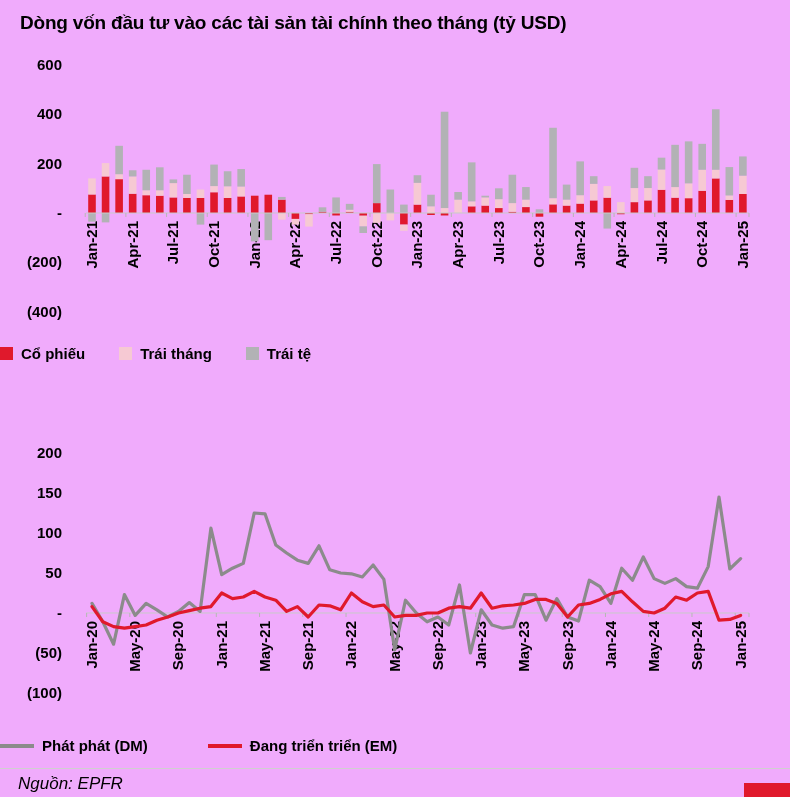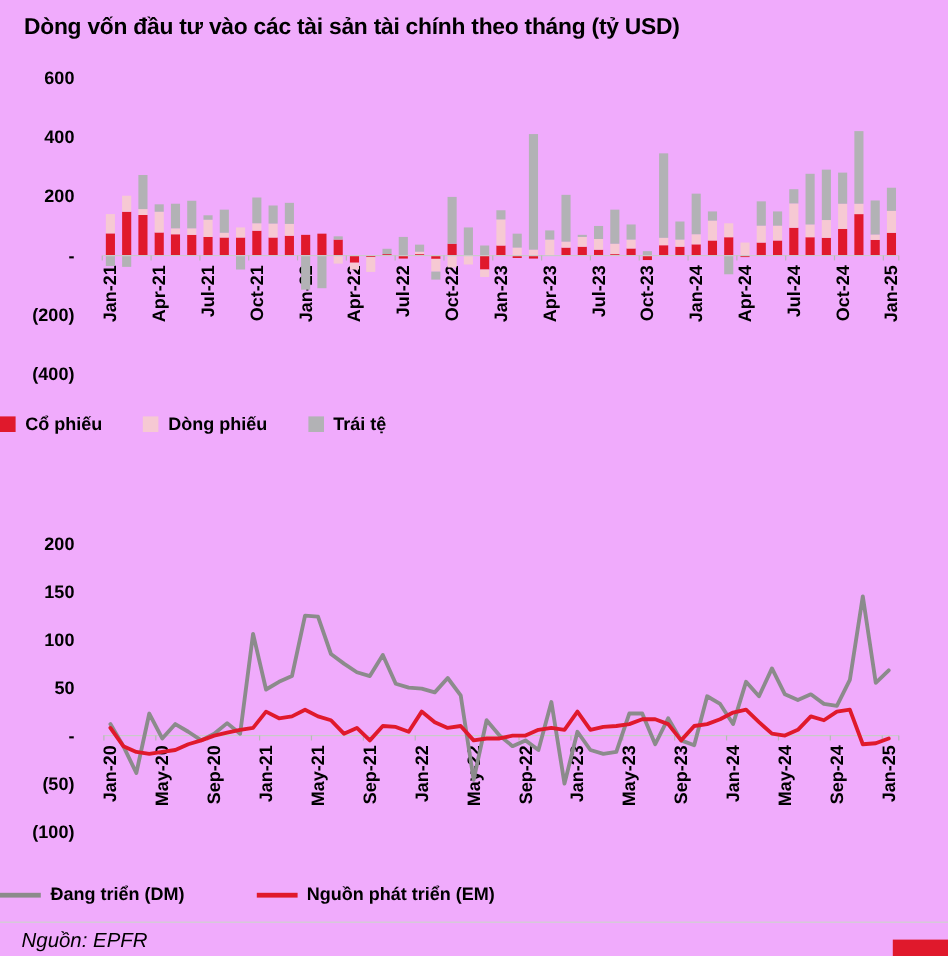--- a/index.html
+++ b/index.html
@@ -210,21 +210,21 @@
       <line x1="749" y1="158" x2="749" y2="162" stroke="#b7b7b7" stroke-width="1"></line>
     </svg>
 
   <div id="legend1" class="legend-row">
     <div class="legend-item">
       <span class="swatch-square" id="sw-eq" style="background: rgb(224, 25, 44);"></span>
       <span>Cổ phiếu</span>
     </div>
     <div class="legend-item">
       <span class="swatch-square" id="sw-bd" style="background: rgb(246, 201, 211);"></span>
-      <span>Dòng phiếu</span>
+      <span>Trái tháng</span>
     </div>
     <div class="legend-item">
       <span class="swatch-square" id="sw-mn" style="background: rgb(178, 178, 181);"></span>
       <span>Trái tệ</span>
     </div>
   </div>
 
 
   <svg id="svg2" width="790" height="300" viewBox="0 0 790 300">
       <text x="62" y="30" text-anchor="end" font-size="15" font-weight="700" fill="#000">200</text>
@@ -268,25 +268,25 @@
       <line x1="691.955" y1="185" x2="691.955" y2="189" stroke="#b7b7b7" stroke-width="1"></line>
       <line x1="735.195" y1="185" x2="735.195" y2="189" stroke="#b7b7b7" stroke-width="1"></line>
       <line x1="749" y1="185" x2="749" y2="189" stroke="#b7b7b7" stroke-width="1"></line>
       <polyline points="92.0,175.4 102.8,193.8 113.6,216.2 124.4,166.6 135.2,187.4 146.1,175.4 156.9,181.8 167.7,189.0 178.5,183.4 189.3,174.6 200.1,183.4 210.9,100.2 221.7,146.6 232.5,140.2 243.3,135.4 254.2,85.0 265.0,85.8 275.8,117.0 286.6,125.0 297.4,132.2 308.2,135.4 319.0,117.8 329.8,141.8 340.6,145.0 351.4,145.8 362.3,149.0 373.1,137.0 383.9,151.4 394.7,221.8 405.5,172.2 416.3,185.0 427.1,193.8 437.9,189.0 448.7,197.0 459.5,157.0 470.4,225.0 481.2,181.8 492.0,197.0 502.8,200.2 513.6,198.6 524.4,166.6 535.2,166.6 546.0,192.2 556.8,170.6 567.6,189.0 578.5,193.0 589.3,152.2 600.1,158.6 610.9,175.4 621.7,140.2 632.5,152.2 643.3,129.0 654.1,150.6 664.9,155.4 675.7,150.6 686.6,158.6 697.4,160.2 708.2,138.6 719.0,69.0 729.8,141.0 740.6,130.6" fill="none" stroke="#8b8b8b" stroke-width="3.2" stroke-linejoin="round" stroke-linecap="round"></polyline>
       <polyline points="92.0,178.6 102.8,193.8 113.6,198.6 124.4,200.2 135.2,198.6 146.1,197.0 156.9,192.2 167.7,189.0 178.5,185.0 189.3,182.6 200.1,180.2 210.9,178.6 221.7,165.0 232.5,170.6 243.3,169.0 254.2,163.4 265.0,169.0 275.8,172.2 286.6,183.4 297.4,178.6 308.2,189.0 319.0,177.0 329.8,177.8 340.6,181.8 351.4,165.0 362.3,173.8 373.1,178.6 383.9,177.0 394.7,189.0 405.5,187.4 416.3,187.4 427.1,185.0 437.9,185.0 448.7,180.2 459.5,178.6 470.4,180.2 481.2,165.0 492.0,180.2 502.8,177.8 513.6,177.0 524.4,175.4 535.2,171.4 546.0,171.4 556.8,175.4 567.6,189.0 578.5,177.0 589.3,175.4 600.1,171.4 610.9,165.8 621.7,163.4 632.5,173.8 643.3,183.4 654.1,185.0 664.9,180.2 675.7,169.0 686.6,172.2 697.4,165.0 708.2,163.4 719.0,192.2 729.8,191.4 740.6,187.4" fill="none" stroke="#e0192c" stroke-width="3.2" stroke-linejoin="round" stroke-linecap="round"></polyline>
     </svg>
 
   <div id="legend2" class="legend-row">
     <div class="legend-item">
       <span class="swatch-line" id="sw-dm" style="background: rgb(139, 139, 139);"></span>
-      <span>Đang triển (DM)</span>
+      <span>Phát phát (DM)</span>
     </div>
     <div class="legend-item">
       <span class="swatch-line" id="sw-em" style="background: rgb(224, 25, 44);"></span>
-      <span>Nguồn phát triển (EM)</span>
+      <span>Đang triển triển (EM)</span>
     </div>
   </div>
 
   <div class="divider"></div>
   <div class="source">Nguồn: EPFR</div>
   <div class="corner-block" id="corner" style="background: rgb(224, 25, 44);"></div>
 
 </div>
 
 </body></html>

